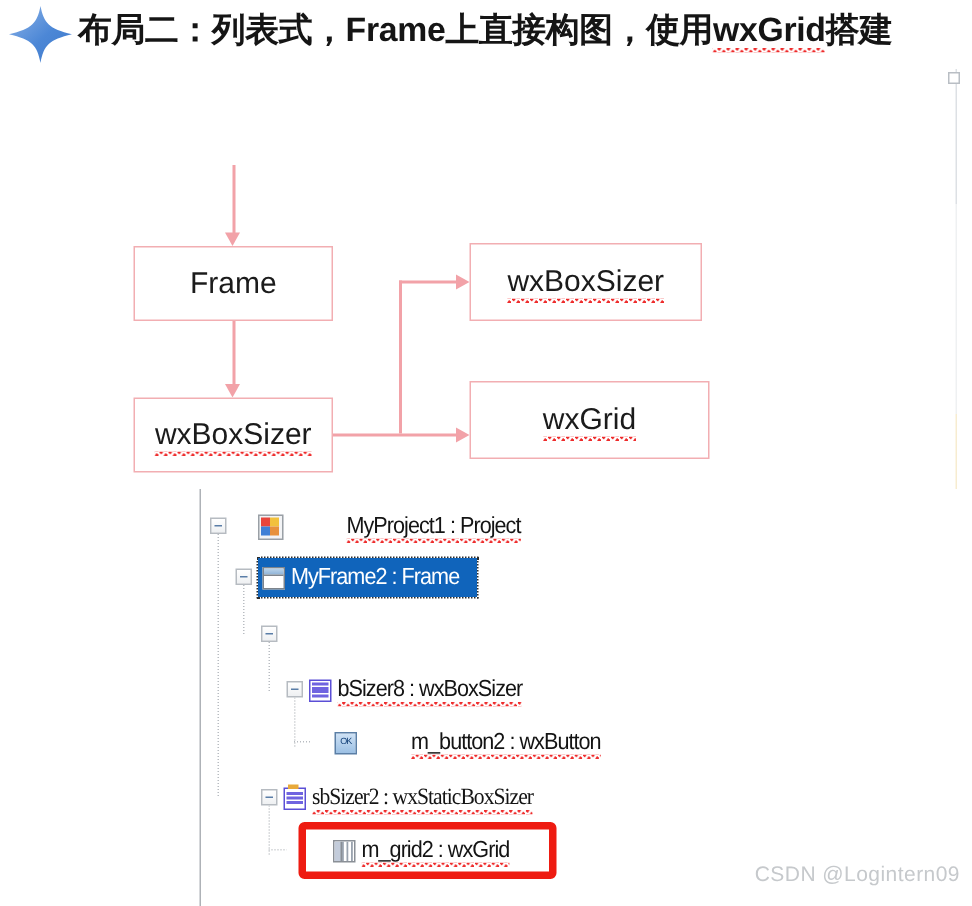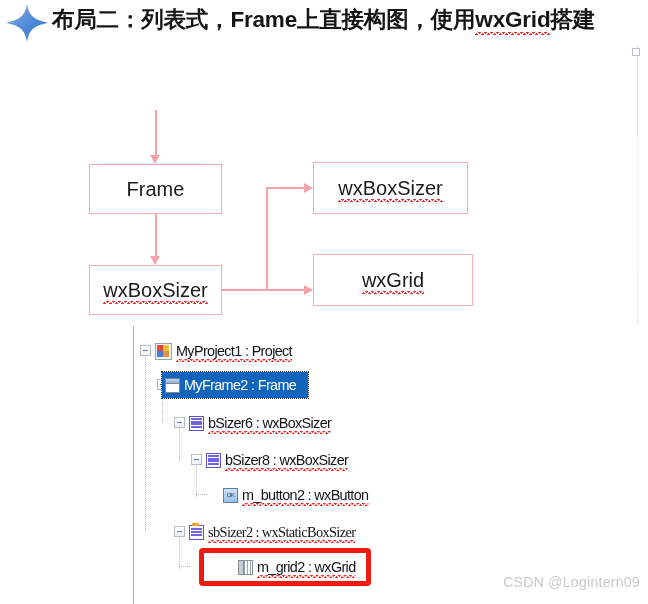--- a/index.html
+++ b/index.html
@@ -349,67 +349,58 @@
 <div id="tree-panel">
   <div id="tree-left-border"></div>
 <div class="vguide" style="left: 145px; top: 30px; height: 175px;"></div>
     <div class="vguide" style="left: 162px; top: 64px; height: 34px;"></div>
     <div class="vguide" style="left: 179px; top: 102px; height: 33px;"></div>
     <div class="vguide" style="left: 196px; top: 139px; height: 33px;"></div>
     <div class="hguide" style="left: 196px; top: 168px; width: 12px;"></div>
     <div class="vguide" style="left: 179px; top: 211px; height: 33px;"></div>
     <div class="hguide" style="left: 179px; top: 240px; width: 12px;"></div>
     <div class="expander" style="left: 140px; top: 19px;"></div>
-    <div class="tnode" style="left: 155px; top: 12px;">
+    <div class="tnode" style="left: 172px; top: 12px; gap: 38px;">
       <div class="ticon icon-project" style="position: relative; flex: 0 0 auto; margin-right: 4px;">
         <i style="left:1px;top:1px;width:6px;height:6px;background:#e8453c"></i>
         <i style="left:7px;top:1px;width:6px;height:6px;background:#f2c13c"></i>
         <i style="left:1px;top:7px;width:6px;height:6px;background:#3f7fd6"></i>
         <i style="left:7px;top:7px;width:6px;height:6px;background:#e8913c"></i>
       </div>
       <span class="tlabel squig">MyProject1 : Project</span>
     </div>
     <div class="expander" style="left: 157px; top: 53px;"></div>
-    <div class="tnode selected" style="left: 162px; top: 46px;">
+    <div class="tnode selected" style="left: 172px; top: 46px;">
       <div class="ticon icon-frame" style="position: relative; flex: 0 0 auto; margin-right: 4px;"></div>
       <span class="tlabel">MyFrame2 : Frame</span>
     </div>
     <div class="expander" style="left: 174px; top: 91px;"></div>
-    <div class="tnode" style="left: 189px; top: 84px;">
-      <div class="ticon icon-sizer" style="position: relative; flex: 0 0 auto; margin-right: 4px;">
-        <span></span>
-        <span></span>
-        <span></span>
-        <span></span>
-      </div>
-      <span class="tlabel squig">bSizer6 : wxBoxSizer</span>
-    </div>
     <div class="expander" style="left: 191px; top: 128px;"></div>
     <div class="tnode" style="left: 206px; top: 121px; justify-content: flex-end;">
       <div class="ticon icon-sizer" style="position: relative; flex: 0 0 auto; margin-right: 4px;">
         <span></span>
         <span></span>
         <span></span>
         <span></span>
       </div>
       <span class="tlabel squig">bSizer8 : wxBoxSizer</span>
     </div>
-    <div class="tnode" style="left: 223px; top: 156px;">
+    <div class="tnode" style="left: 223px; top: 156px; gap: 32px;">
       <div class="ticon icon-button" style="position: relative; flex: 0 0 auto; margin-right: 4px;">OK</div>
       <span class="tlabel squig">m_button2 : wxButton</span>
     </div>
     <div class="expander" style="left: 174px; top: 200px;"></div>
     <div class="tnode" style="left: 189px; top: 193px; font-family: Liberation Serif, serif;">
       <div class="ticon icon-sbsizer" style="position: relative; flex: 0 0 auto; margin-right: 4px;">
         <span></span>
         <span></span>
         <span></span>
       </div>
       <span class="tlabel squig">sbSizer2 : wxStaticBoxSizer</span>
     </div>
-    <div class="tnode" style="left: 222px; top: 228px; padding-left: 16px;">
+    <div class="tnode" style="left: 206px; top: 228px; padding-left: 16px;">
       <div class="ticon icon-grid" style="position: relative; flex: 0 0 auto; margin-right: 4px;"></div>
       <span class="tlabel squig">m_grid2 : wxGrid</span>
     </div>
     <div id="grid-highlight" style="left: 199px; top: 222px; width: 172px; height: 38px; border-color: rgb(238, 27, 17);"></div>
   </div>
 
 <div id="watermark">CSDN @Logintern09</div>
 
 </body></html>

